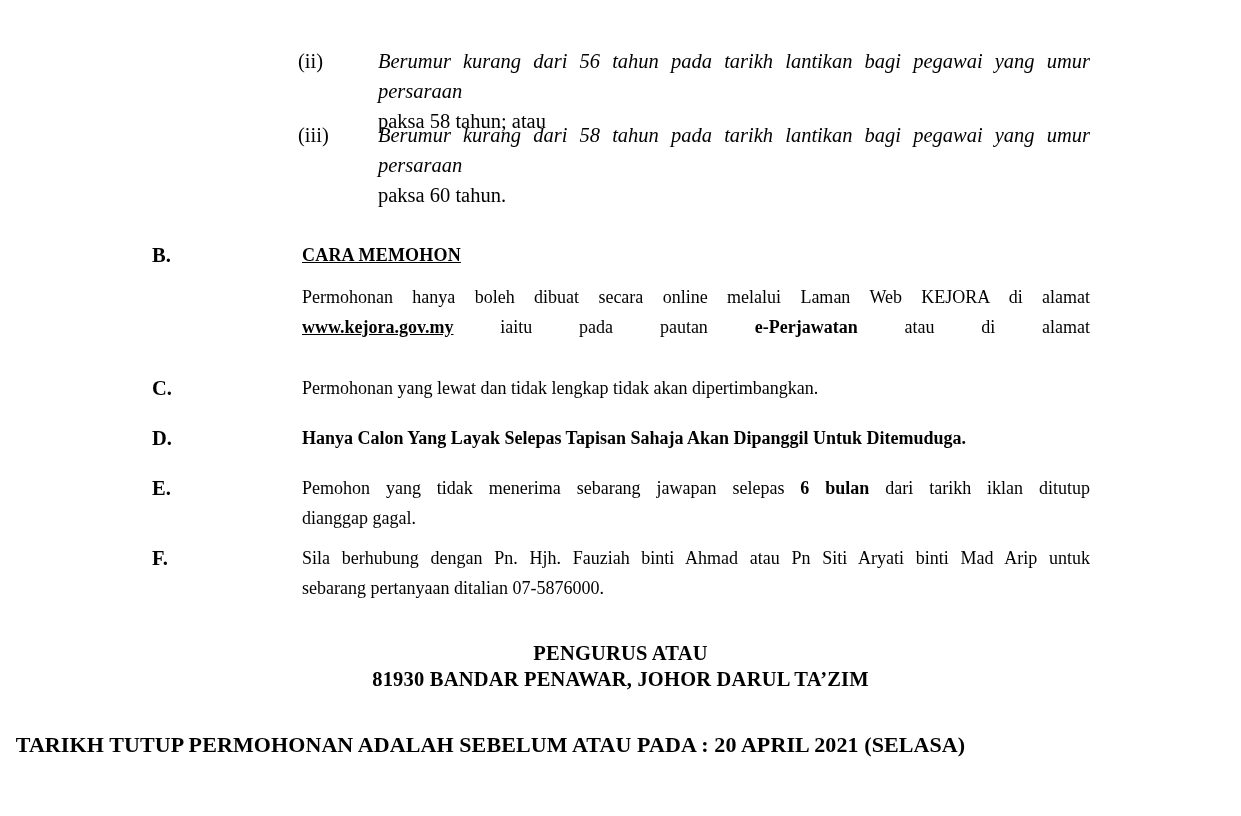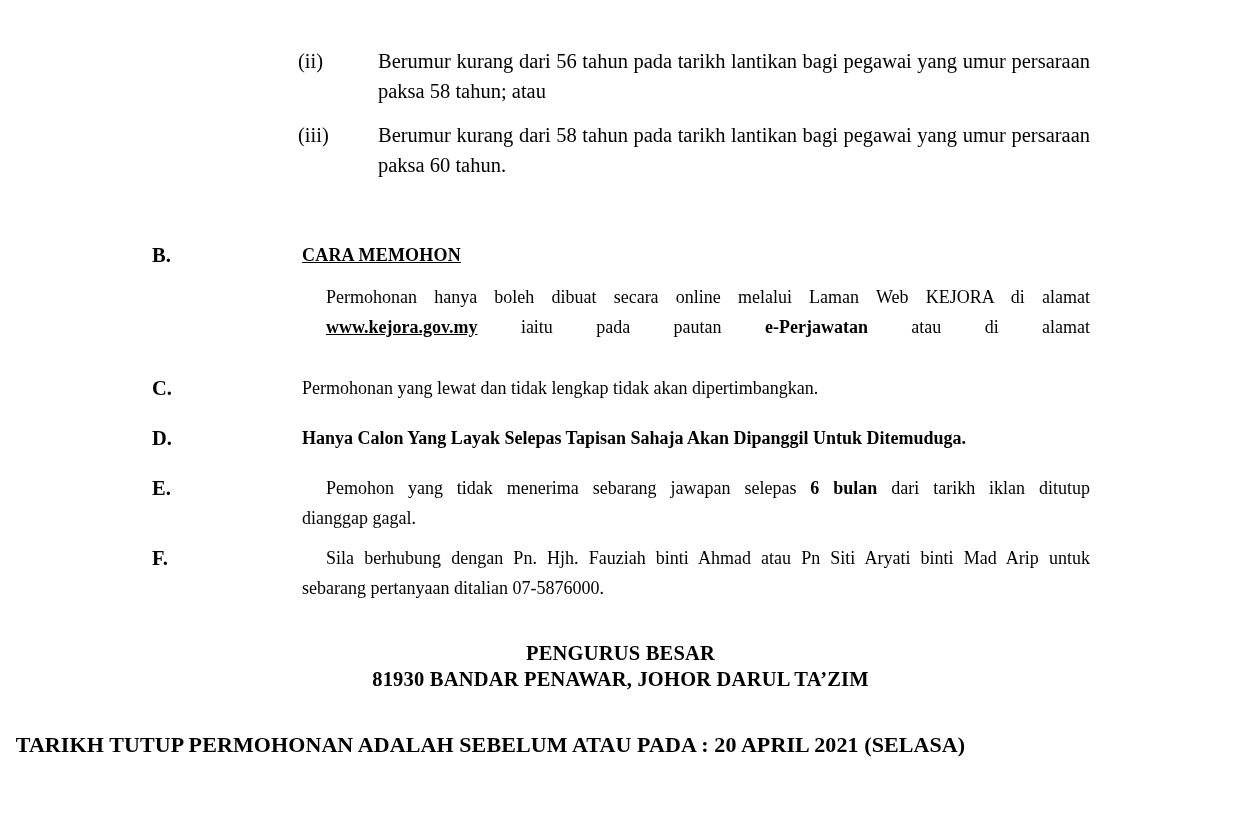--- a/index.html
+++ b/index.html
@@ -45,20 +45,21 @@
     line-height: 30px;
     text-align: justify;
     text-justify: inter-word;
   }
   .roman-text > .ln {
     display: block;
   }
   .roman-text > .ln.just {
     text-align: justify;
     text-align-last: justify;
+    font-style: italic;
   }
 
   
   .sec {
     position: absolute;
     left: 152px;
     width: 938px;
     display: flex;
     align-items: flex-start;
   }
@@ -73,21 +74,20 @@
     flex: 1 1 auto;
     font-size: 18px;
     line-height: 30px;
   }
   .sec-body .ln {
     display: block;
   }
   .sec-body .ln.just {
     text-align: justify;
     text-align-last: justify;
-    margin-left: 24px;
   }
 
   .heading-underline {
     font-weight: bold;
     text-decoration: underline;
     letter-spacing: 0.2px;
   }
 
   .b { font-weight: bold; }
   .bu { font-weight: bold; text-decoration: underline; }
@@ -180,19 +180,19 @@
 
   <div class="sec" style="top:543px;">
     <div class="sec-label">F.</div>
     <div class="sec-body">
       <span class="ln just">Sila berhubung dengan Pn. Hjh. Fauziah binti Ahmad atau Pn Siti Aryati binti Mad Arip untuk</span>
       <span class="ln">sebarang pertanyaan ditalian 07-5876000.</span>
     </div>
   </div>
 
   <div class="footer" style="top:640px;">
-    <div class="fline">PENGURUS BESAR</div>
+    <div class="fline">PENGURUS ATAU</div>
     <div class="fline">81930 BANDAR PENAWAR, JOHOR DARUL TA’ZIM</div>
   </div>
 
   <div class="closing" style="top:731px;">TARIKH TUTUP PERMOHONAN ADALAH SEBELUM ATAU PADA : 20 APRIL 2021 (SELASA)</div>
 
 </div>
 
 </body></html>

